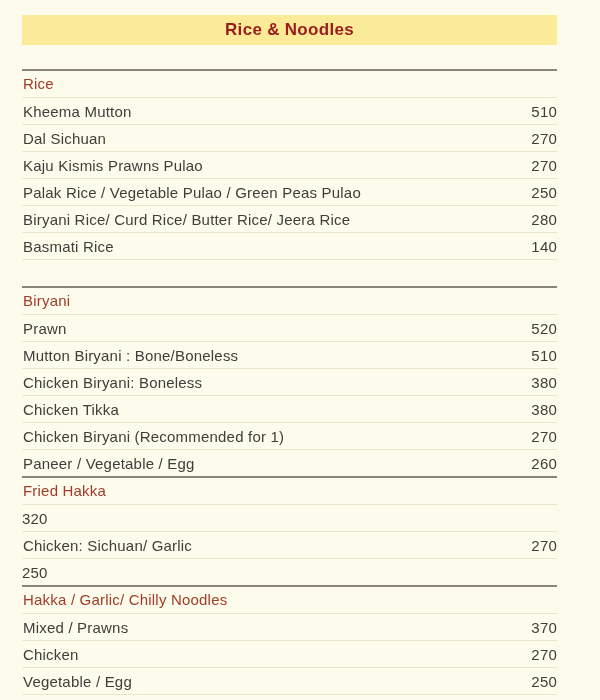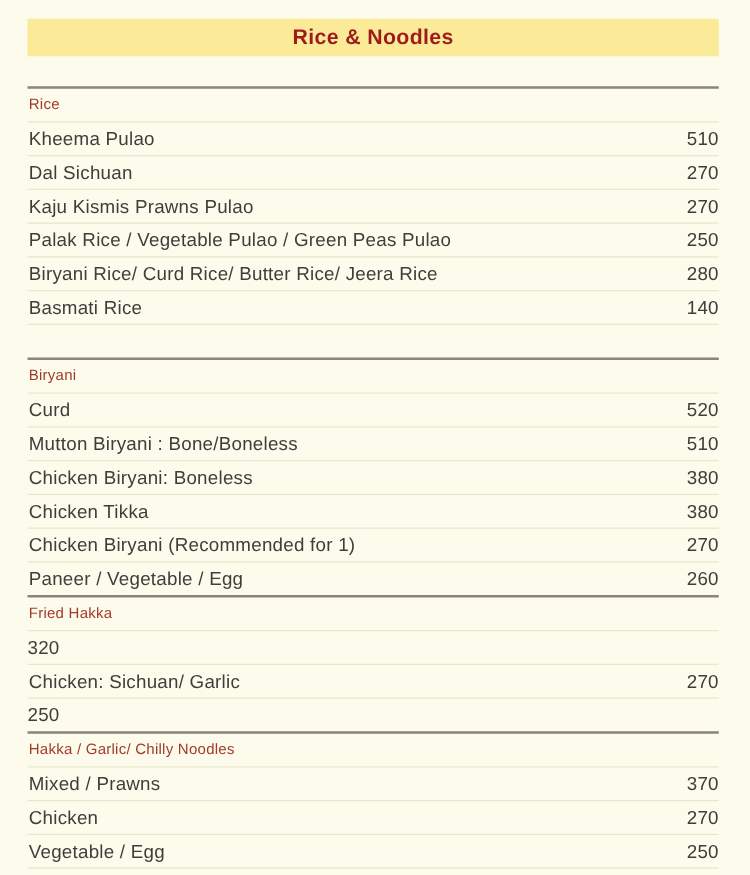--- a/index.html
+++ b/index.html
@@ -12,35 +12,35 @@
     --rule:#8b8579;
   }
   *{box-sizing:border-box;}
   html,body{margin:0;padding:0;}
   body{
     width:600px;height:700px;overflow:hidden;
     background:var(--bg);
     font-family:"Liberation Sans",sans-serif;
     color:var(--text);
   }
-  .menu{padding:15px 25px 0 22px;}
+  .menu{padding:15px 43px 0 22px;}
   .title-band{
     background:var(--band);
     height:30px;
     display:flex;align-items:center;justify-content:center;
   }
   .title-band h1{
     margin:0;font-size:17px;font-weight:bold;color:var(--title);letter-spacing:.3px;
   }
   .section .rule{height:2px;background:var(--rule);}
   .section:nth-child(1) .rule{margin-top:24px;}
   .section:nth-child(2) .rule{margin-top:26px;}
   .section-title{
     margin:0;padding:4px 0 5px 1px;
-    font-size:12px;line-height:17px;font-weight:400;color:var(--heading);
+    font-size:15px;line-height:17px;font-weight:400;color:var(--heading);
     letter-spacing:.2px;
   }
   ul.rows{list-style:none;margin:0;padding:0;}
   li.row{
     display:flex;justify-content:space-between;align-items:center;
     height:27px;border-top:1px solid var(--sep);
     font-size:15px;letter-spacing:.2px;color:var(--text);
   }
   li.row .label{padding-left:1px;white-space:nowrap;}
   li.row .price{text-align:left;white-space:nowrap;}
@@ -53,21 +53,21 @@
 <div class="menu">
   <div class="title-band">
     <h1>Rice &amp; Noodles</h1>
   </div>
   <div id="sections">
       <section class="section">
         <div class="rule"></div>
         <h2 class="section-title">Rice</h2>
         <ul class="rows">
           <li class="row">
-            <span class="label">Kheema Pulao</span>
+            <span class="label">Kheema Mutton</span>
             <span class="price">510</span>
           </li>
           <li class="row">
             <span class="label">Dal Sichuan</span>
             <span class="price">270</span>
           </li>
           <li class="row">
             <span class="label">Kaju Kismis Prawns Pulao</span>
             <span class="price">270</span>
           </li>
@@ -83,21 +83,21 @@
             <span class="label">Basmati Rice</span>
             <span class="price">140</span>
           </li>
         </ul>
       </section>
       <section class="section">
         <div class="rule"></div>
         <h2 class="section-title">Biryani</h2>
         <ul class="rows">
           <li class="row">
-            <span class="label">Curd</span>
+            <span class="label">Prawn</span>
             <span class="price">520</span>
           </li>
           <li class="row">
             <span class="label">Mutton Biryani : Bone/Boneless</span>
             <span class="price">510</span>
           </li>
           <li class="row">
             <span class="label">Chicken Biryani: Boneless</span>
             <span class="price">380</span>
           </li>

